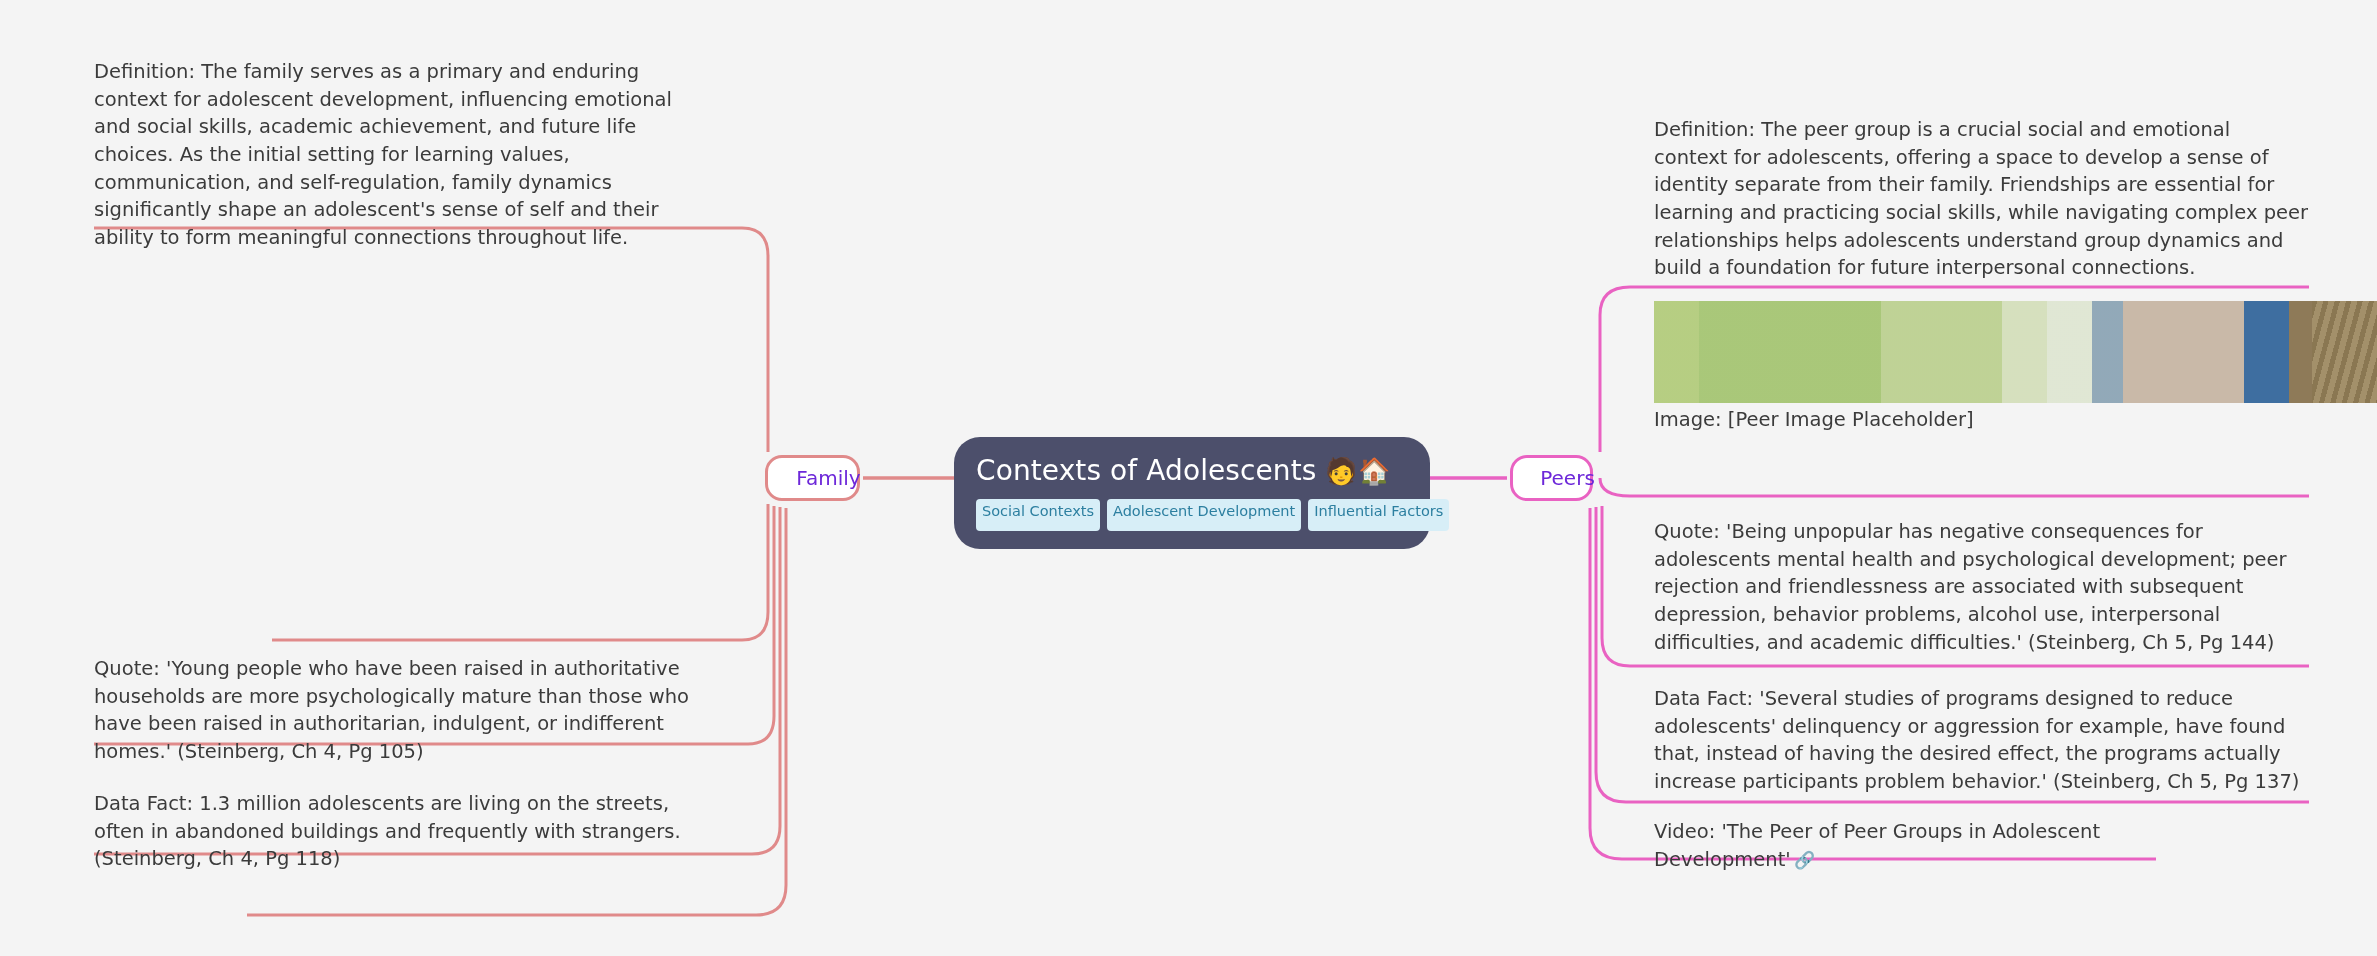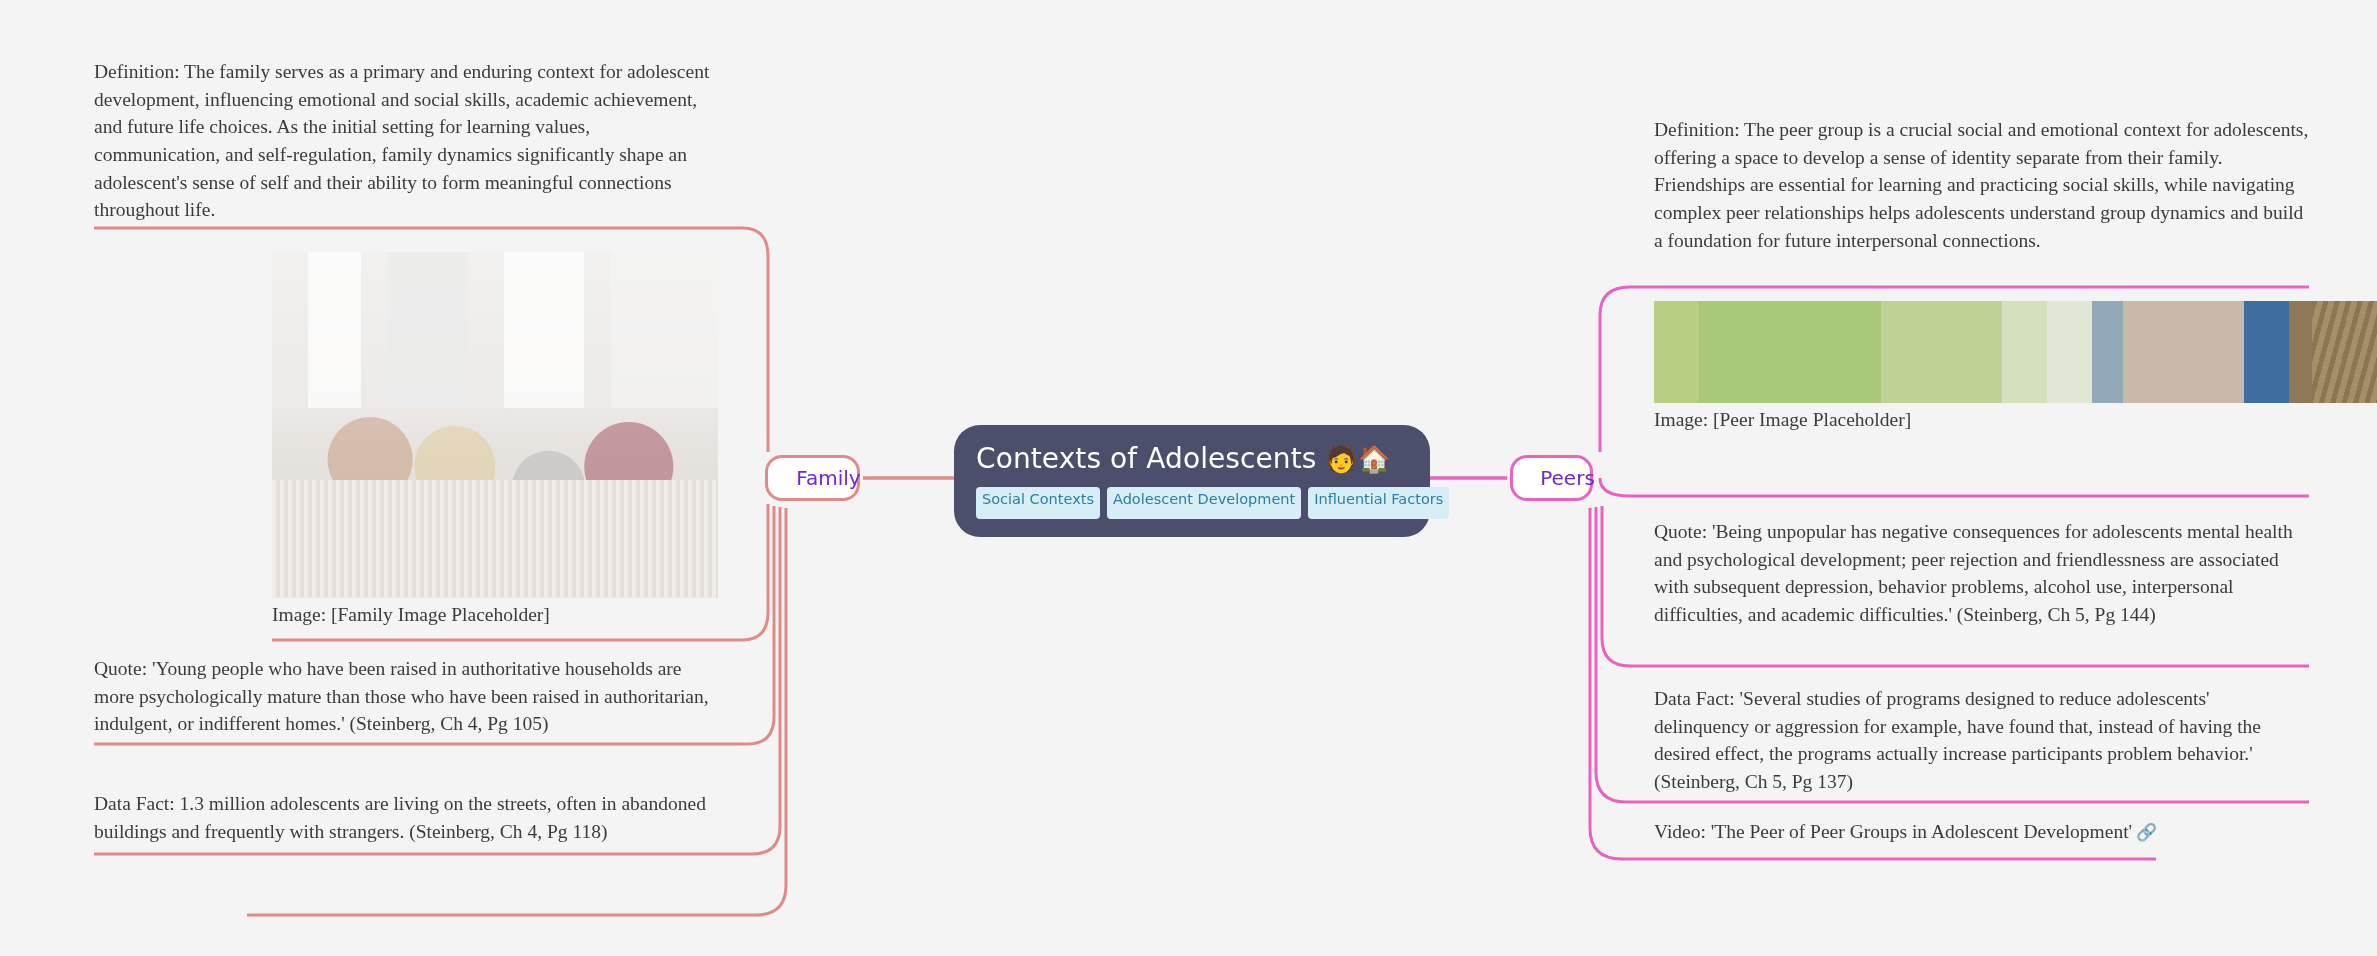--- a/index.html
+++ b/index.html
@@ -28,21 +28,21 @@
     width: 2377px;
     height: 956px;
     pointer-events: none;
     z-index: 1;
   }
 
   
   .root-node {
     position: absolute;
     left: 954px;
-    top: 425px;
+    top: 437px;
     width: 476px;
     box-sizing: border-box;
     background: #4c4f6b;
     border-radius: 26px;
     padding: 17px 22px 18px 22px;
     z-index: 5;
   }
   .root-title {
     color: #ffffff;
     font-size: 28px;
@@ -89,21 +89,20 @@
     left: 1510px; top: 455px;
     width: 83px; height: 46px;
     border: 3px solid #e962c2;
   }
 
   
   .block {
     position: absolute;
     z-index: 3;
     box-sizing: border-box;
-    font-family: Liberation Serif, serif;
   }
   .block .txt {
     font-size: 19.5px;
     line-height: 1.42;
     color: #3b3b3b;
   }
   .block .caption {
     font-size: 19.5px;
     line-height: 1.42;
     color: #3b3b3b;
@@ -233,24 +232,20 @@
     <span>Family</span>
   </div>
   <div class="branch-node peers">
     <span>Peers</span>
   </div>
 
   <div class="block" id="blk-family-def">
     <div class="txt">Definition: The family serves as a primary and enduring context for adolescent development, influencing emotional and social skills, academic achievement, and future life choices. As the initial setting for learning values, communication, and self-regulation, family dynamics significantly shape an adolescent's sense of self and their ability to form meaningful connections throughout life.</div>
   </div>
 
-  <div class="block" id="blk-family-img">
-    <div class="photo photo-family"></div>
-    <div class="caption">Image: [Family Image Placeholder]</div>
-  </div>
 
   <div class="block" id="blk-family-quote">
     <div class="txt">Quote: 'Young people who have been raised in authoritative households are more psychologically mature than those who have been raised in authoritarian, indulgent, or indifferent homes.' (Steinberg, Ch 4, Pg 105)</div>
   </div>
 
   <div class="block" id="blk-family-data">
     <div class="txt">Data Fact: 1.3 million adolescents are living on the streets, often in abandoned buildings and frequently with strangers. (Steinberg, Ch 4, Pg 118)</div>
   </div>
 
 

